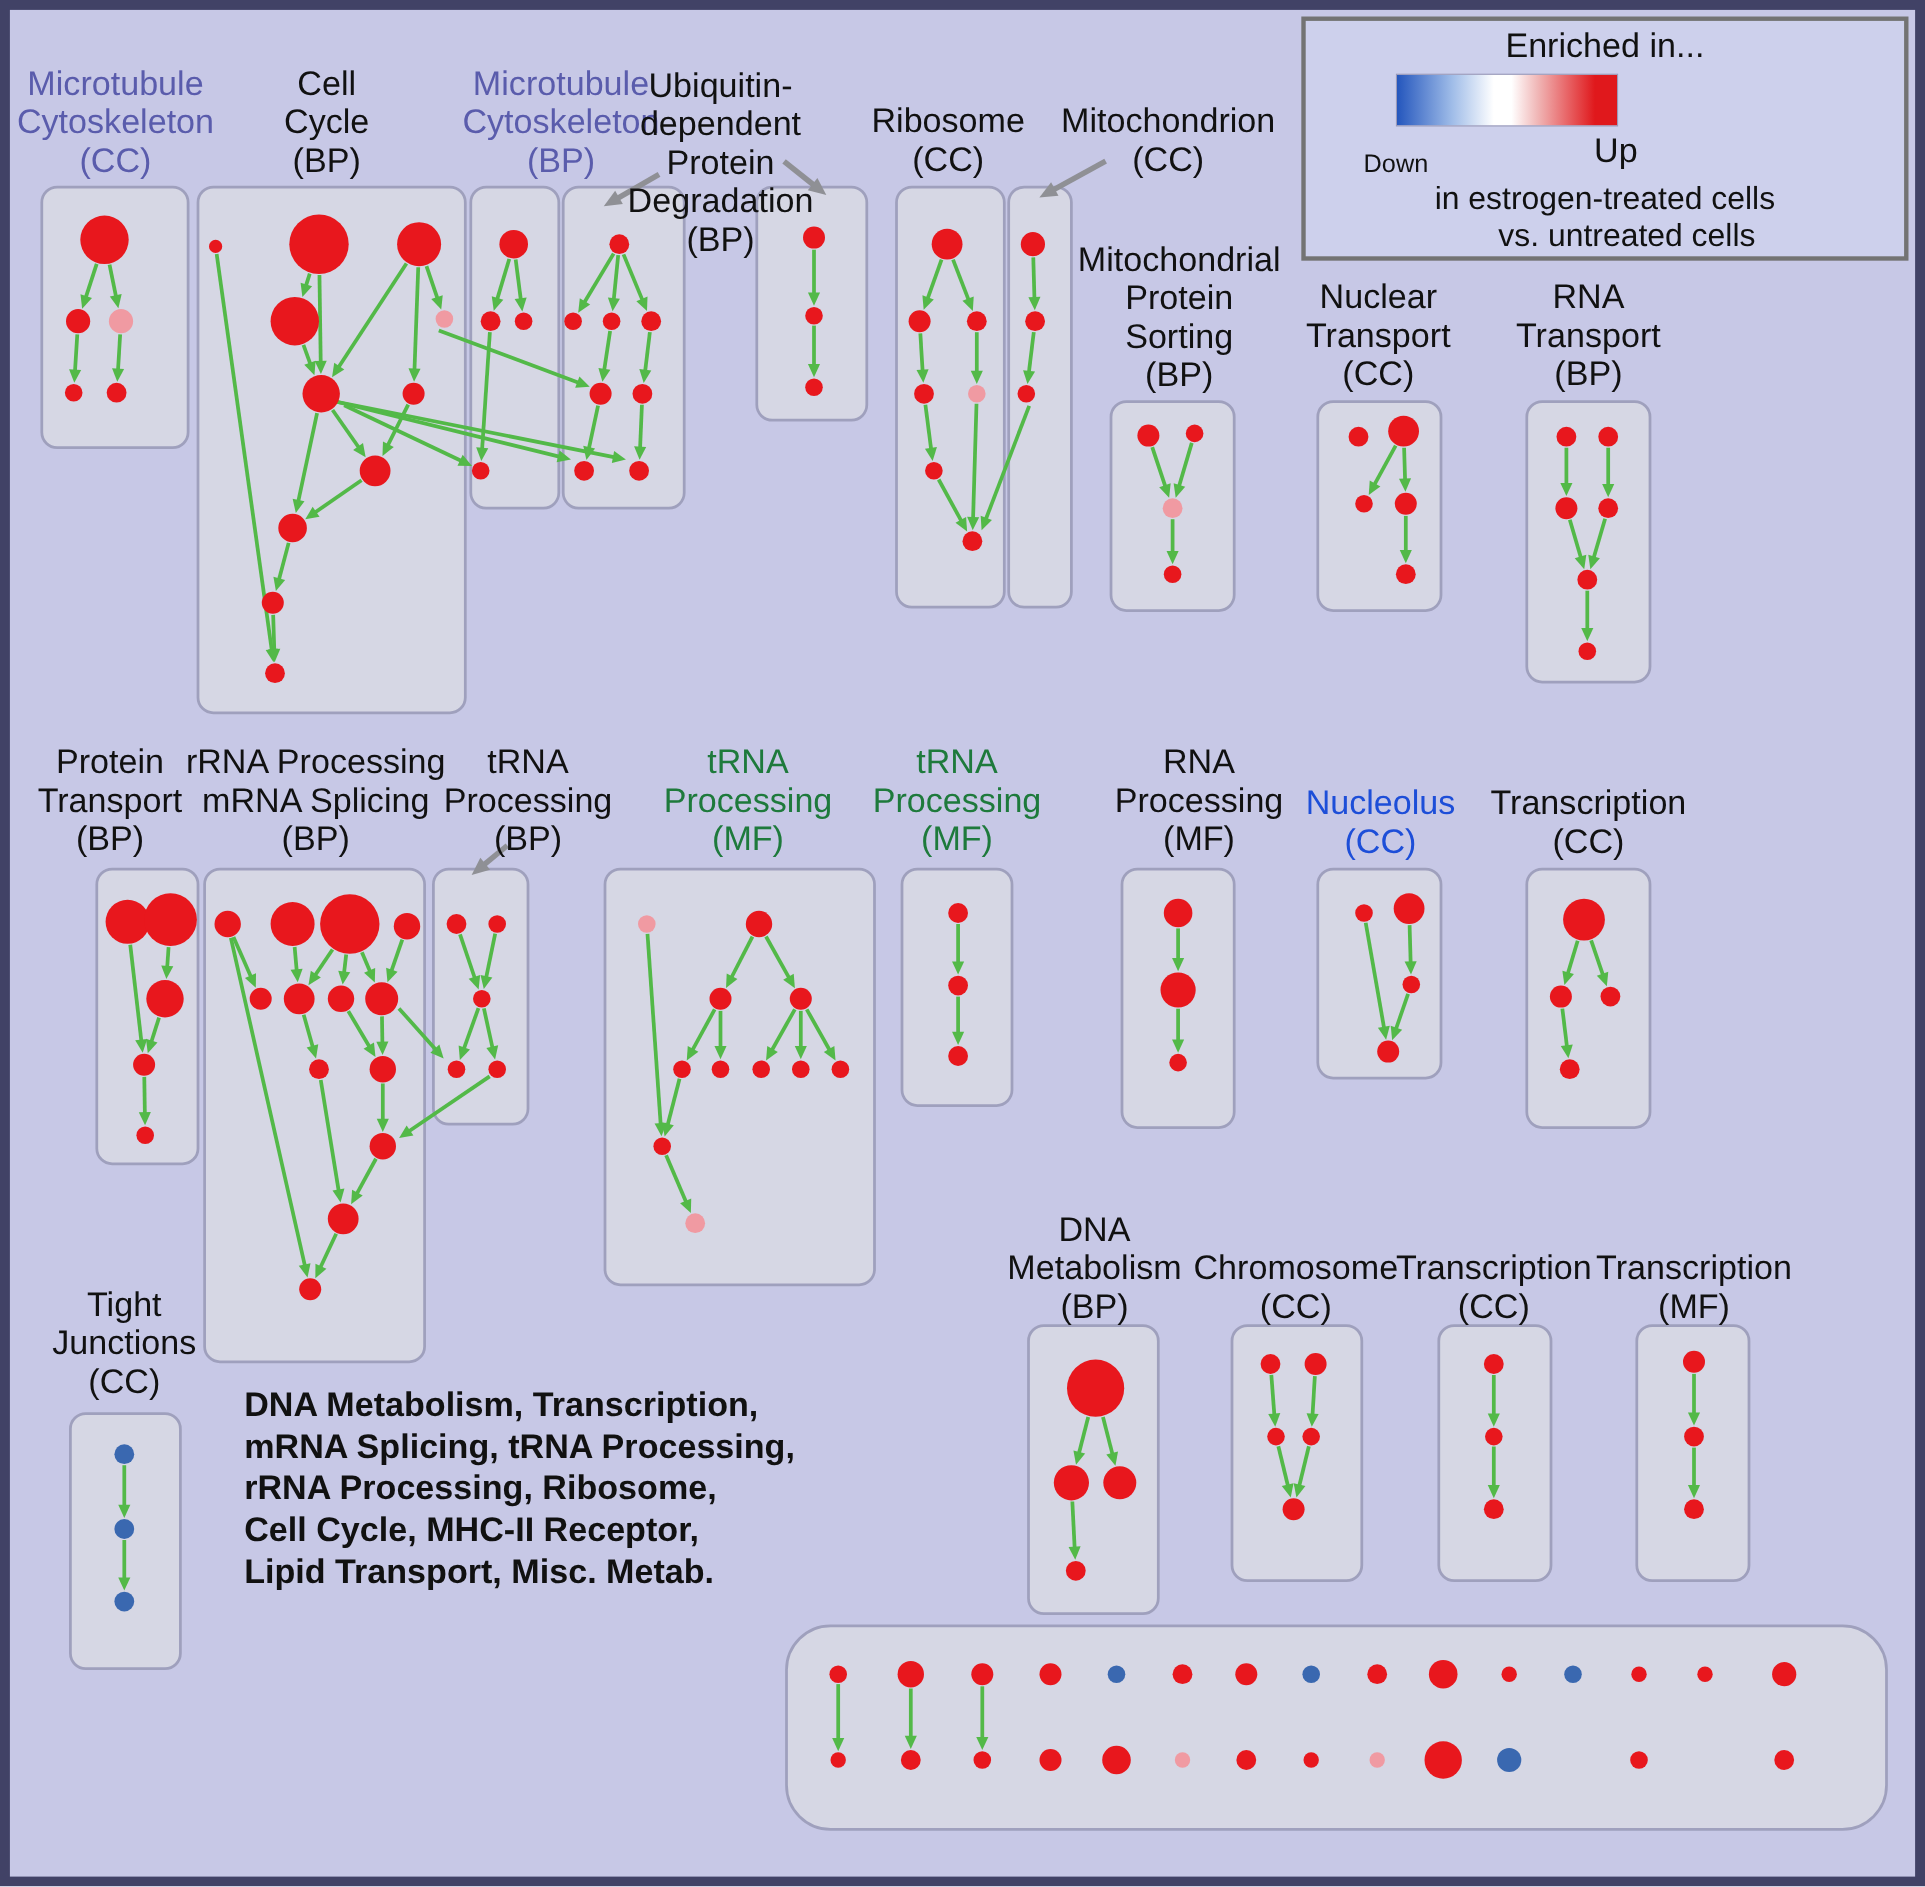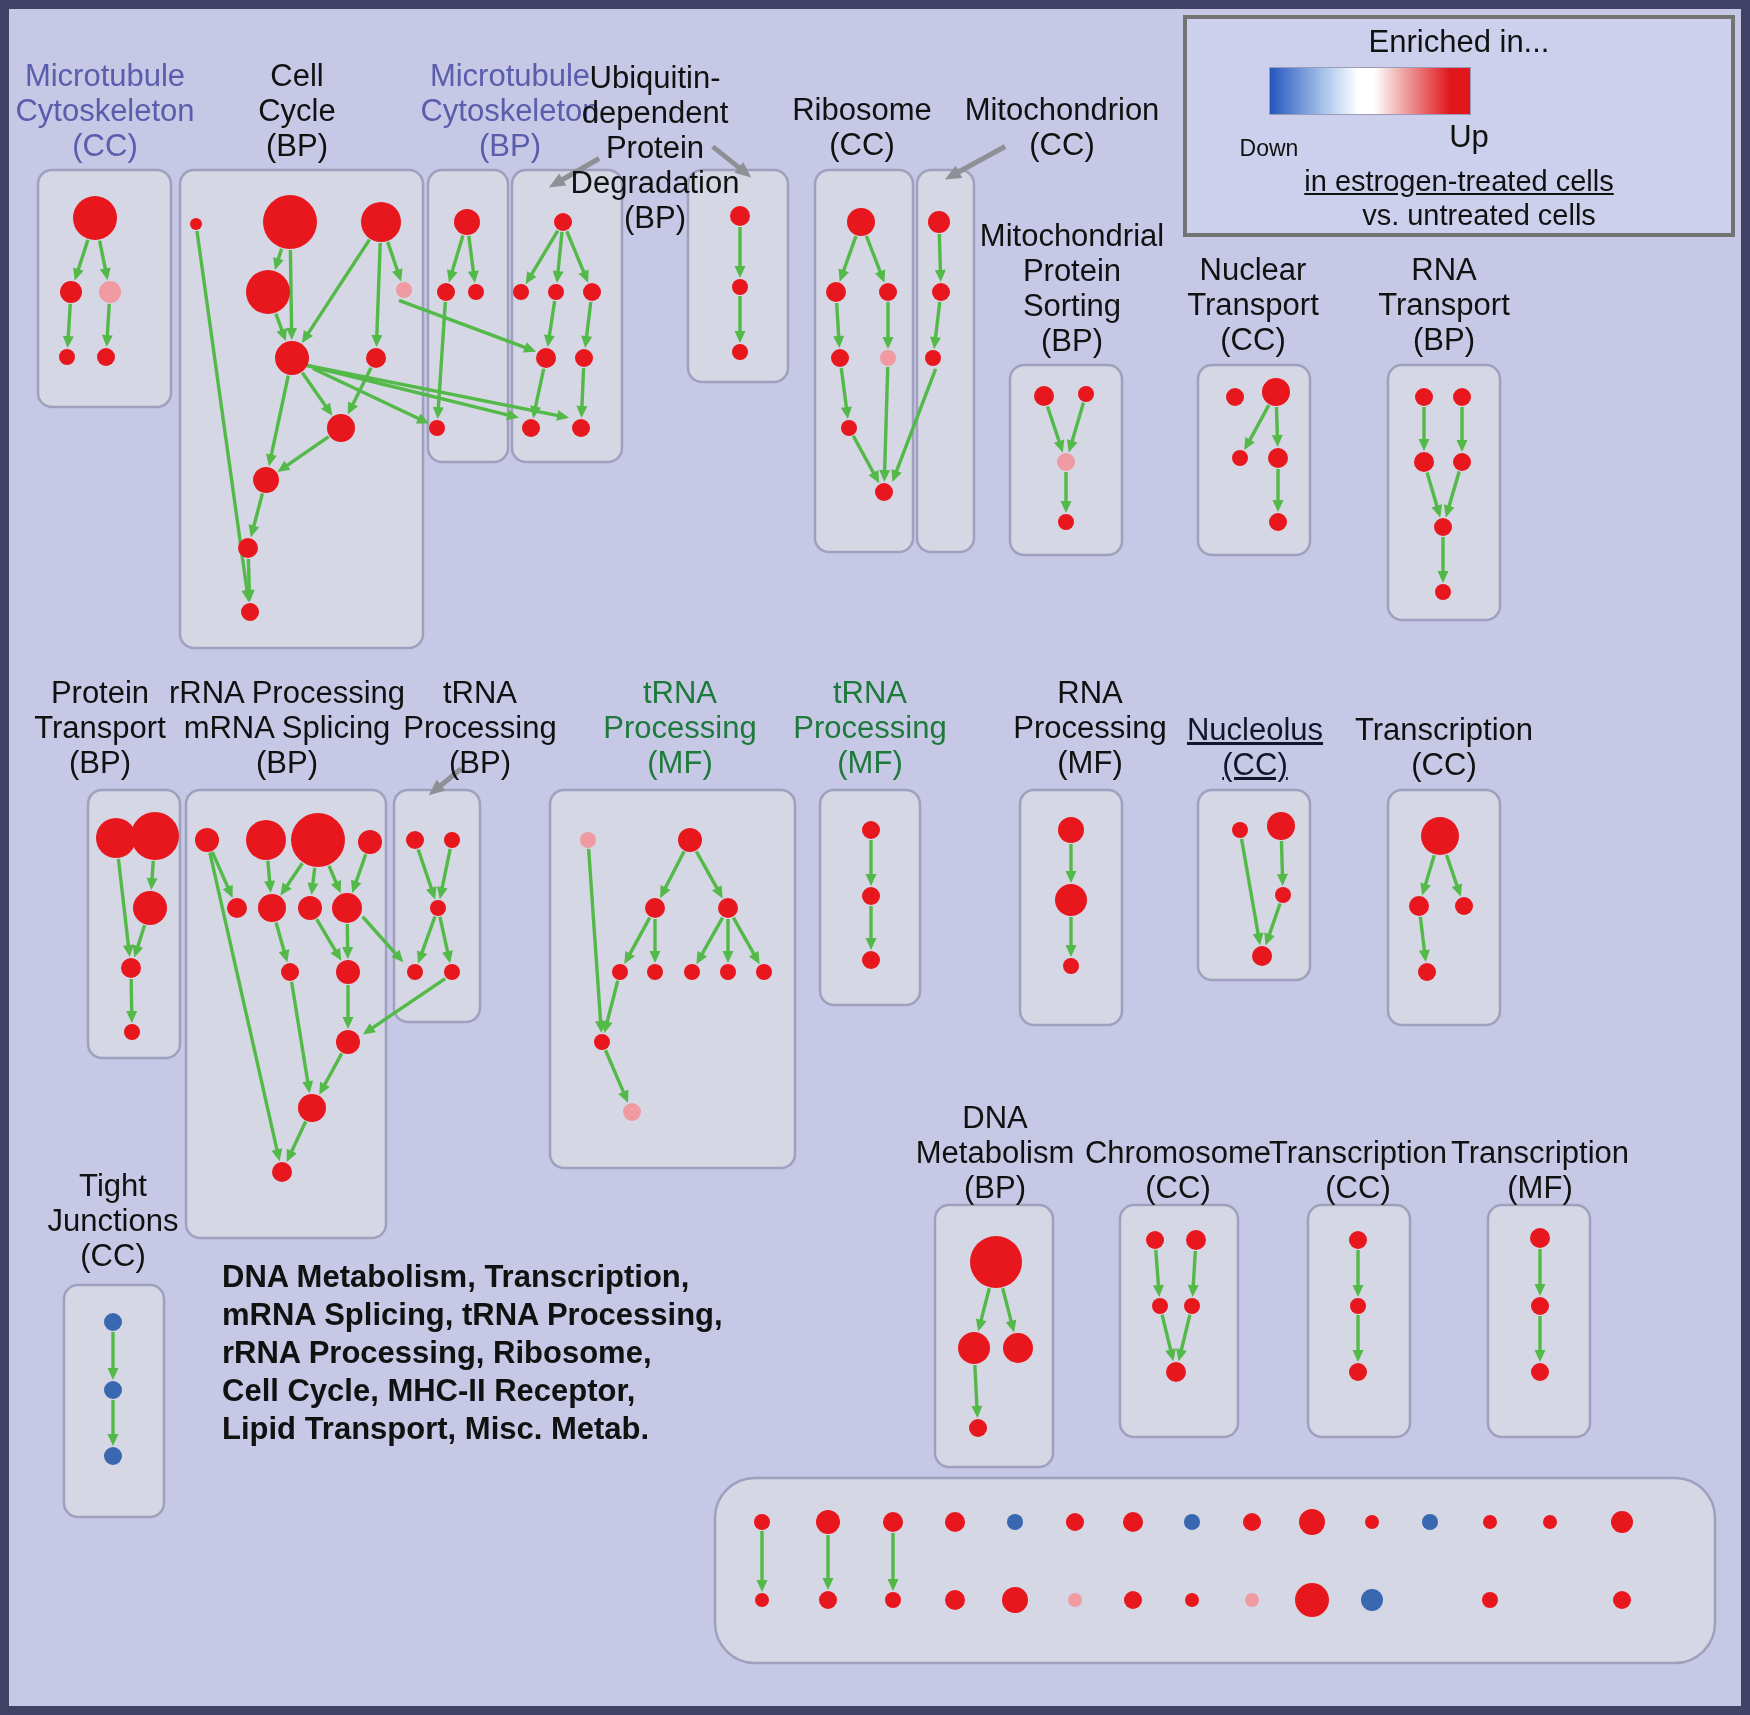--- a/index.html
+++ b/index.html
@@ -19,21 +19,21 @@
   }
   .legend{
     position:absolute;left:1183px;top:15px;width:552px;height:222px;
     border:4px solid #737373;background:#cdd0ec;box-sizing:border-box;
     text-align:center;color:#111;
   }
   .legend-title{font-size:31px;margin-top:5px;}
   .legend-bar{position:absolute;left:82px;top:48px;width:200px;height:46px;border:1px solid #9a9ab8;}
   .legend-down{position:absolute;left:82px;top:116px;transform:translateX(-50%);font-size:23px;}
   .legend-up{position:absolute;left:282px;top:100px;transform:translateX(-50%);font-size:31px;}
-  .legend-cap1{position:absolute;left:0;top:146px;width:100%;font-size:29px;text-decoration:underline;}
+  .legend-cap1{position:absolute;left:0;top:146px;width:100%;font-size:29px;}
   .legend-cap2{position:absolute;left:0;top:180px;width:100%;font-size:29px;padding-left:20px;}
   .misc-note{
     position:absolute;left:222px;top:1258px;
     font-size:31px;line-height:38px;color:#111;text-align:left;font-weight:bold;
   }
 </style>
 </head>
 <body>
 
 <div id="figure" style="width: 1750px; height: 1715px; background: rgb(199, 200, 230);">
@@ -521,21 +521,21 @@
       <div class="panel-title" style="left: 700px; top: 675px; color: rgb(30, 122, 60);">
         <div>tRNA</div>
         <div>Processing</div>
         <div>(MF)</div>
       </div>
       <div class="panel-title" style="left: 920px; top: 675px; color: rgb(17, 17, 17);">
         <div>RNA</div>
         <div>Processing</div>
         <div>(MF)</div>
       </div>
-      <div class="panel-title" style="left: 1085px; top: 712px; color: #0f172a; text-decoration: underline;">
+      <div class="panel-title" style="left: 1085px; top: 712px; color: #1d4ed8;">
         <div>Nucleolus</div>
         <div>(CC)</div>
       </div>
       <div class="panel-title" style="left: 1274px; top: 712px; color: rgb(17, 17, 17);">
         <div>Transcription</div>
         <div>(CC)</div>
       </div>
       <div class="panel-title" style="left: -57px; top: 1168px; color: rgb(17, 17, 17);">
         <div>Tight</div>
         <div>Junctions</div>

